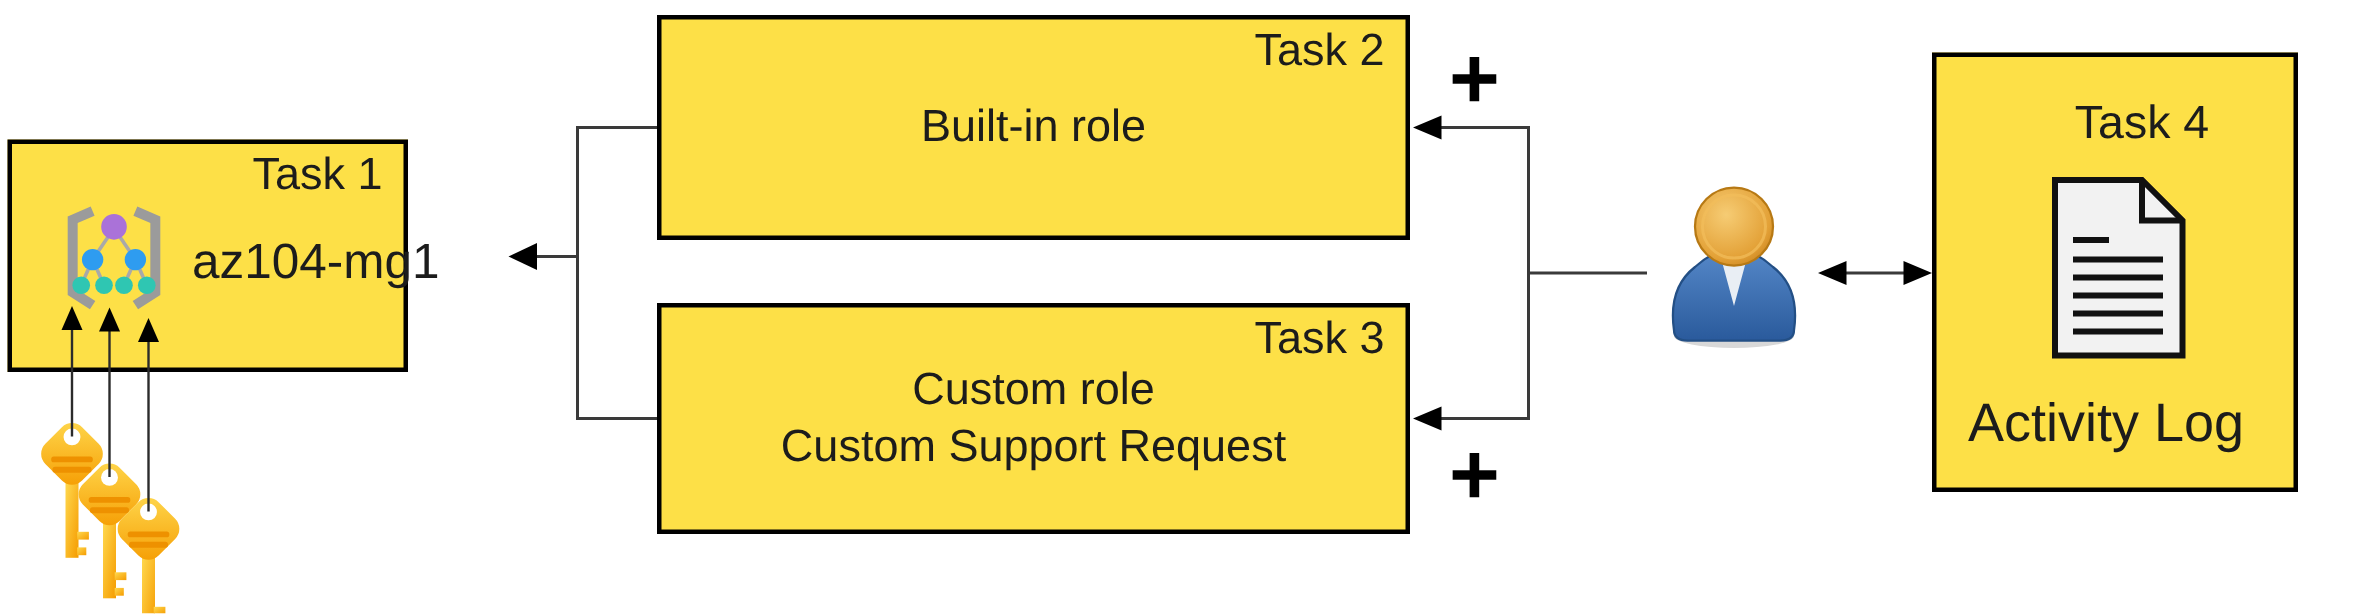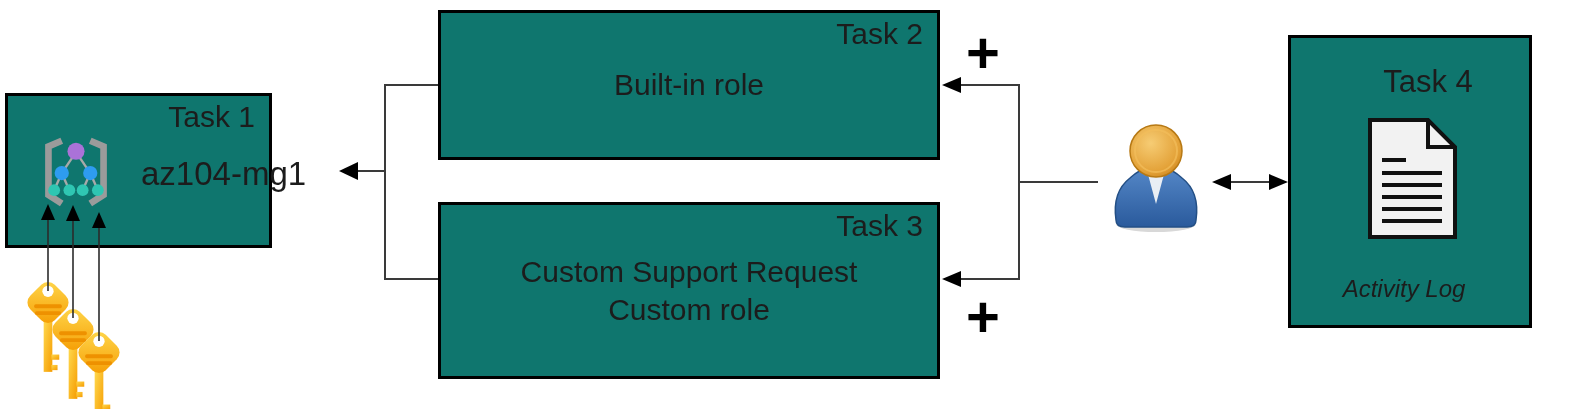--- a/index.html
+++ b/index.html
@@ -2,37 +2,37 @@
 <html><head>
 <meta charset="utf-8">
 <style>
   html,body{margin:0;padding:0;background:#ffffff;}
   .canvas{
     position:relative;width:1571px;height:409px;background:#ffffff;
     font-family:"Liberation Sans","DejaVu Sans",sans-serif;color:#1c1c1c;
     overflow:hidden;
   }
   .task-box{
-    position:absolute;background:#0f766e;border:3px solid #000;
+    position:absolute;background:#fde047;border:3px solid #000;
     box-sizing:border-box;
   }
   .corner-label{
     position:absolute;top:4px;right:14px;font-size:30px;white-space:nowrap;
   }
   .center-lines{
     position:absolute;left:0;top:0;right:0;bottom:0;
     display:flex;flex-direction:column;justify-content:center;align-items:center;
     font-size:30px;line-height:38px;text-align:center;border-radius:24px;
   }
   .t1-row{
-    position:absolute;left:28px;top:40px;display:flex;align-items:center;gap:25px;justify-content:flex-end;
+    position:absolute;left:28px;top:40px;display:flex;align-items:center;gap:12px;justify-content:flex-end;
   }
   .t1-name{font-size:33px;white-space:nowrap;}
   .t4-label{position:absolute;top:26px;left:0;right:0;text-align:center;font-size:31px;padding-left:36px;}
-  .t4-caption{position:absolute;bottom:22px;left:0;right:12px;text-align:center;font-size:24px;font-style:italic;}
+  .t4-caption{position:absolute;bottom:22px;left:0;right:12px;text-align:center;font-size:36px;}
   .person-wrap{position:absolute;left:1106px;top:124px;width:100px;height:110px;}
   .person-label{
     position:absolute;left:1072px;top:246px;width:166px;text-align:center;
     font-size:30px;line-height:38px;
   }
   .plus{
     position:absolute;width:46px;text-align:center;font-size:58px;font-weight:900;
     line-height:56px;color:#000;
   }
   .plus-top{left:960px;top:25px;}
@@ -72,25 +72,25 @@
     </div>
   </div>
 
   <div class="task-box" style="left:438px;top:10px;width:502px;height:150px;">
     <div class="corner-label">Task 2</div>
     <div class="center-lines">
       <div>Built-in role</div>
     </div>
   </div>
 
-  <div class="task-box" style="left:438px;top:202px;width:502px;height:177px;">
+  <div class="task-box" style="left:438px;top:202px;width:502px;height:154px;">
     <div class="corner-label">Task 3</div>
     <div class="center-lines">
+      <div>Custom role</div>
       <div>Custom Support Request</div>
-      <div>Custom role</div>
     </div>
   </div>
 
   <div class="task-box" style="left:1288px;top:35px;width:244px;height:293px;">
     <div class="t4-label">Task 4</div>
     <svg width="93" height="125" viewBox="0 0 93 125" style="position:absolute;left:75px;top:78px;">
       <path d="M4,4 H62 L89,31 V121 H4 Z" fill="#f2f2f2" stroke="#111" stroke-width="4" stroke-linejoin="miter"></path>
       <path d="M62,4 V31 H89" fill="none" stroke="#111" stroke-width="4"></path>
       <line x1="16" y1="44" x2="40" y2="44" stroke="#111" stroke-width="4"></line>
       <line x1="16" y1="57" x2="76" y2="57" stroke="#111" stroke-width="4"></line>

